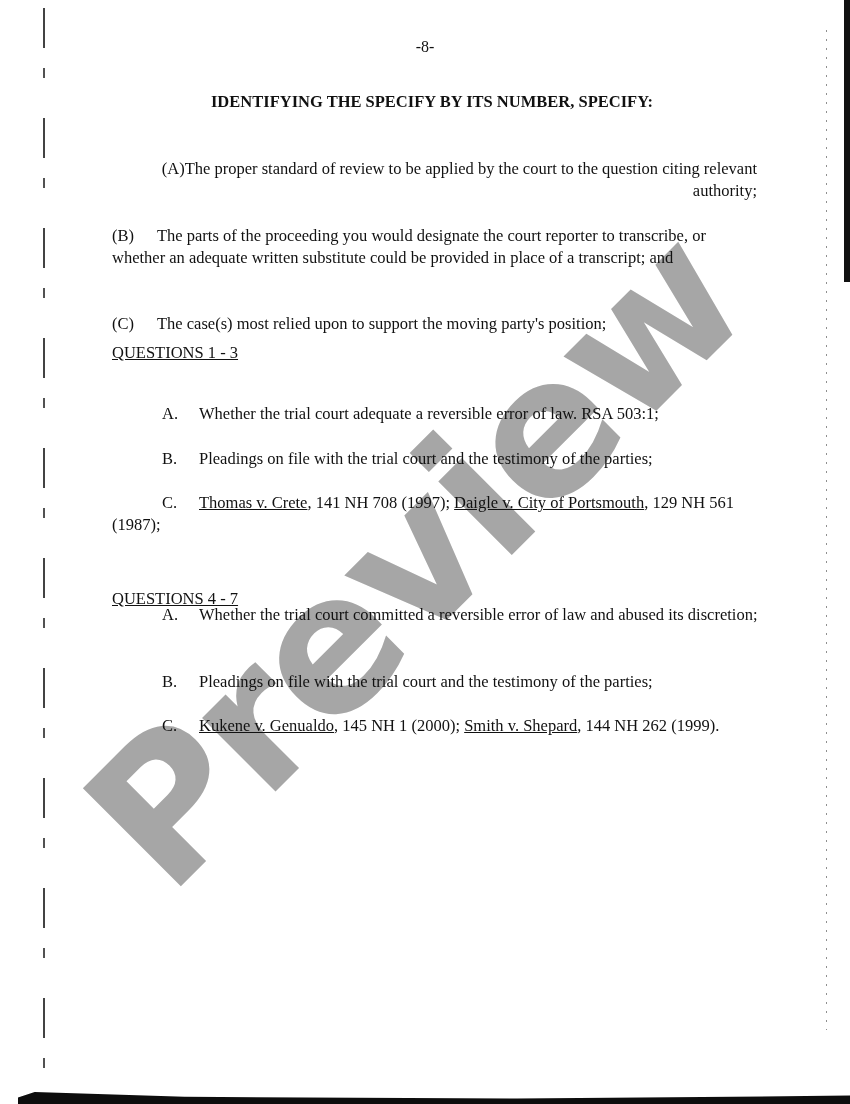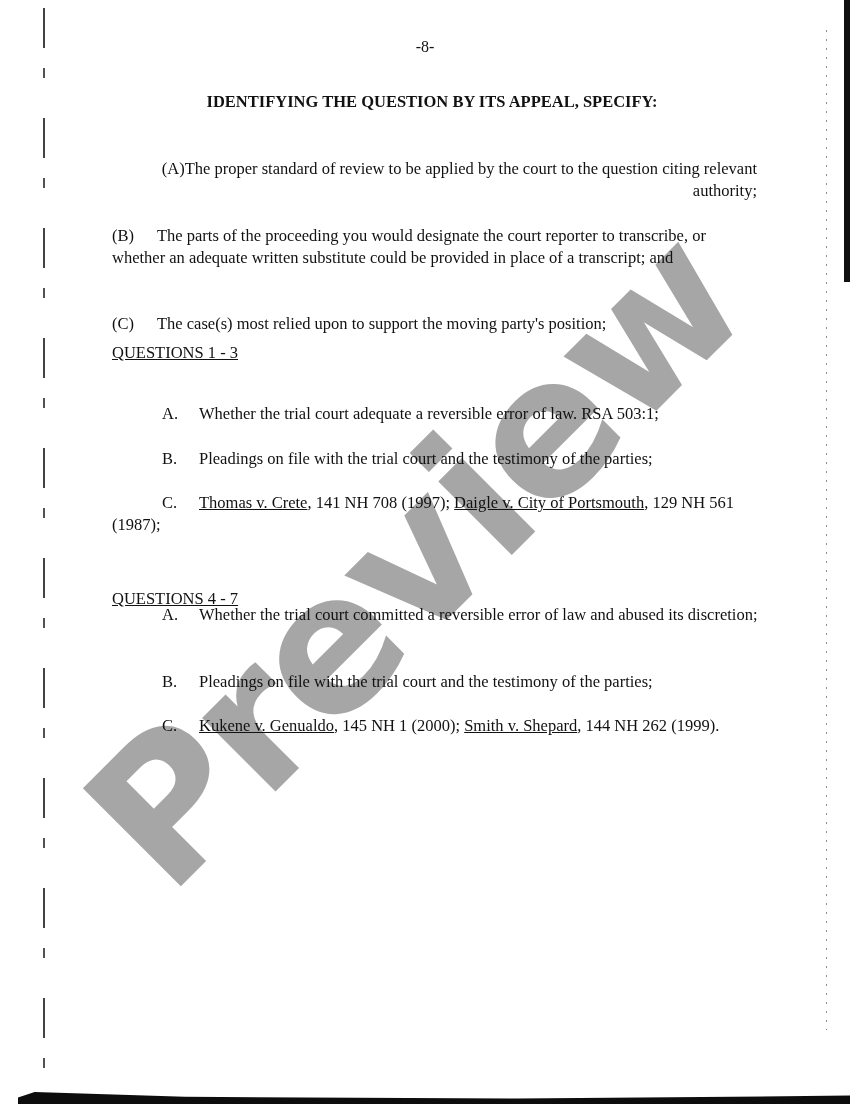--- a/index.html
+++ b/index.html
@@ -131,21 +131,21 @@
   <div class="scan-right-dots"></div>
   <div class="scan-right-edge"></div>
   <div class="scan-bottom-edge"></div>
 
   <div class="watermark">Preview</div>
 
   <div class="content">
     <div class="page-number">-8-</div>
 
     <div class="heading">
-      <div>IDENTIFYING THE QUESTION BY ITS APPEAL, SPECIFY:</div>
+      <div>IDENTIFYING THE SPECIFY BY ITS NUMBER, SPECIFY:</div>
     </div>
 
     <div class="para" style="top:158px;text-align:right;">
       <span class="marker">(A)</span><span>The proper standard of review to be applied by the court to the question citing relevant authority;</span>
     </div>
 
     <div class="para" style="top:225px;">
       <span class="marker">(B)</span><span>The parts of the proceeding you would designate the court reporter to transcribe, or whether an adequate written substitute could be provided in place of a transcript; and</span>
     </div>
 

